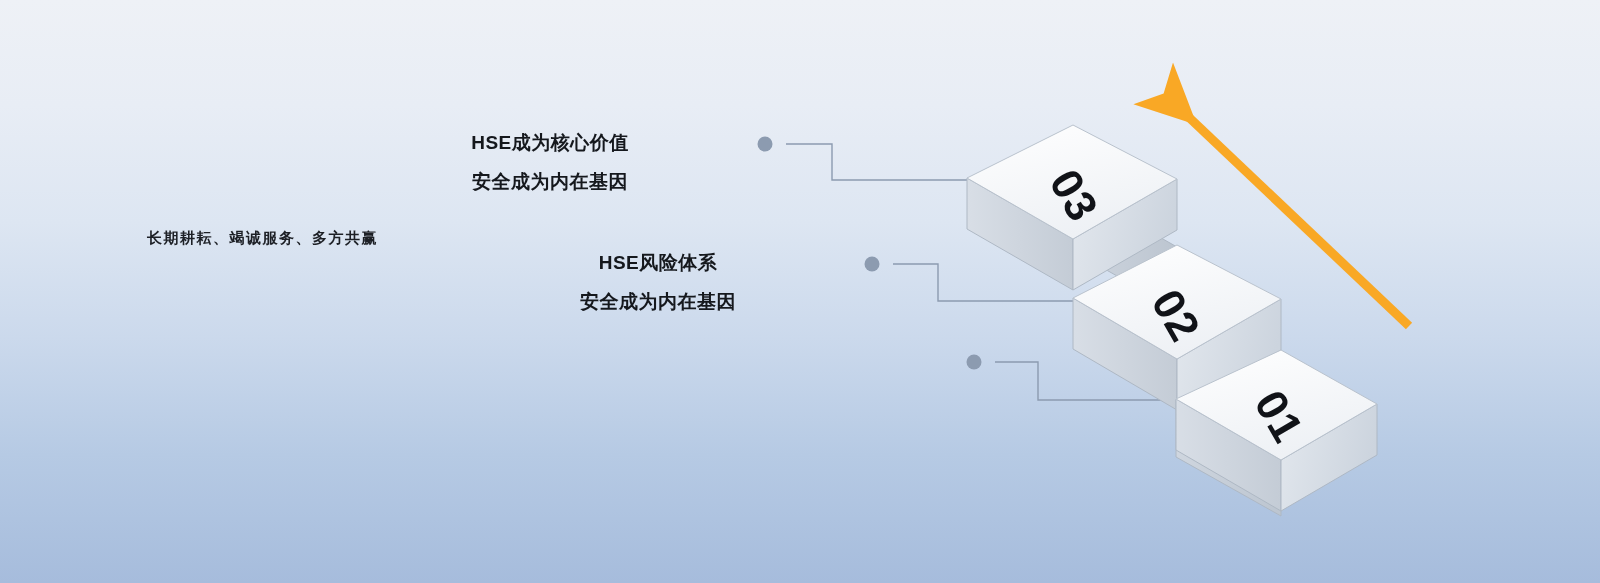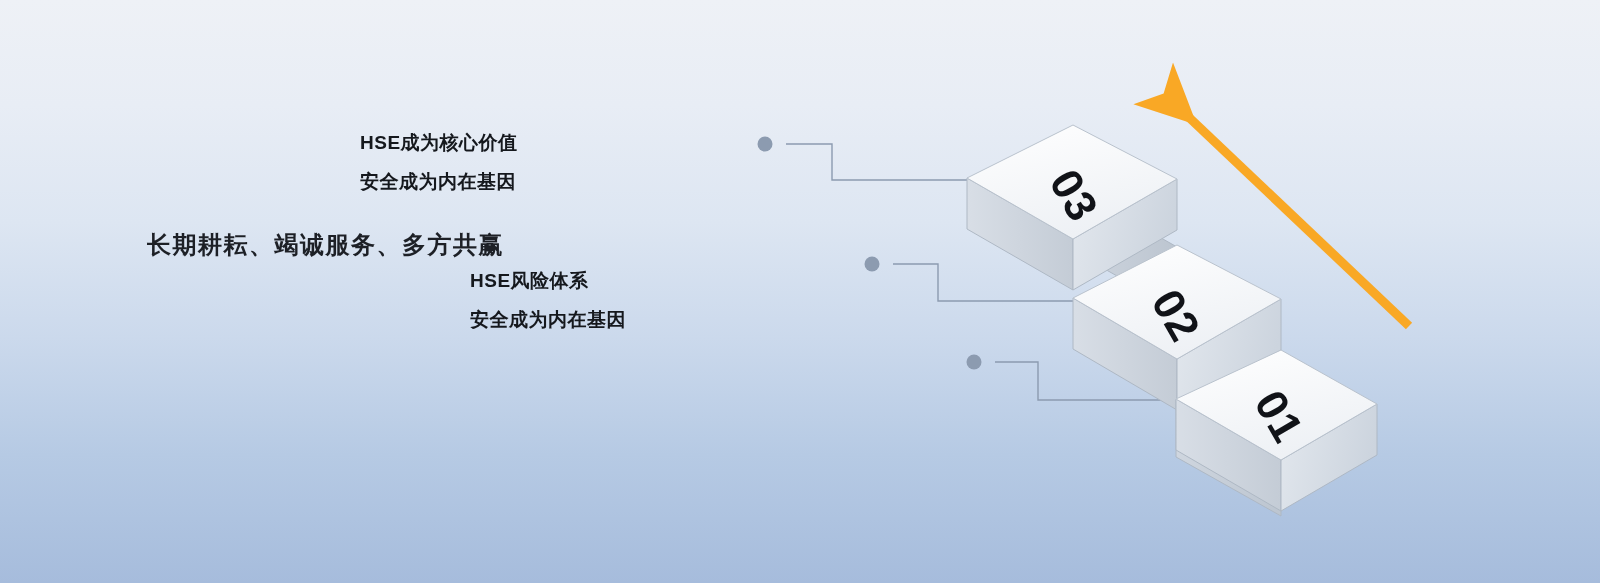--- a/index.html
+++ b/index.html
@@ -32,40 +32,40 @@
     font-size: 52px;
     font-weight: bold;
     color: #16181c;
     letter-spacing: 2px;
     line-height: 1.15;
     margin: 0;
     white-space: nowrap;
   }
   .page-subtitle {
     margin: 46px 0 0 4px;
-    font-size: 24px;
+    font-size: 15px;
     font-weight: bold;
     color: #1d2026;
     letter-spacing: 1.5px;
     white-space: nowrap;
   }
   
   .callout {
     position: absolute;
-    text-align: left;
+    text-align: center;
     color: #15181d;
     font-size: 19px;
     font-weight: bold;
     letter-spacing: 0.5px;
     line-height: 1.0;
     white-space: nowrap;
   }
   .callout .line2 { display: block; margin-top: 22px; font-family: Liberation Mono, monospace; }
   #callout-1 { left: 360px; top: 133px; width: 380px; }
-  #callout-2 { left: 470px; top: 271px; width: 376px; }
+  #callout-2 { left: 470px; top: 253px; width: 376px; }
   #callout-3 { left: 570px; top: 350px; width: 378px; }
 
   .diagram-svg {
     position: absolute;
     left: 0;
     top: 0;
     width: 1600px;
     height: 583px;
   }
   .step-num {

